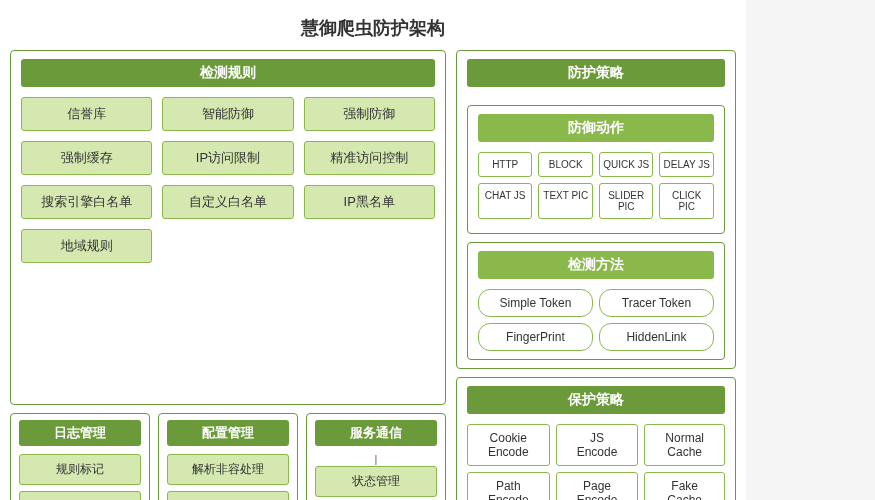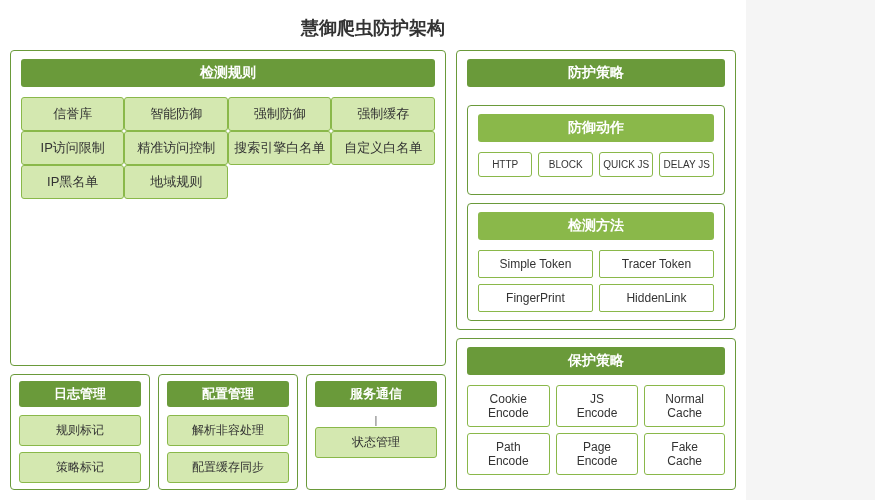--- a/index.html
+++ b/index.html
@@ -61,21 +61,22 @@
       font-weight: bold;
       margin-bottom: 10px;
     }
 
     .section-header.light {
       background: #8ab84a;
     }
 
     .detection-grid {
       display: grid;
-      grid-template-columns: 1fr 1fr 1fr 1fr;
+      grid-template-columns: 1fr 1fr 1fr;
+      gap: 10px;
     }
 
     .detection-item {
       background: #d4e8b0;
       border: 1px solid #8ab84a;
       border-radius: 3px;
       text-align: center;
       padding: 7px 0;
       color: #333;
       font-size: 13px;
@@ -158,21 +159,21 @@
 
     .method-grid {
       display: grid;
       grid-template-columns: 1fr 1fr;
       gap: 6px;
     }
 
     .method-item {
       background: #fff;
       border: 1px solid #8ab84a;
-      border-radius: 2px;
+      border-radius: 12px;
       text-align: center;
       padding: 6px 0;
       color: #333;
       font-size: 12px;
     }
 
     .protect-section {
       border: 1.5px solid #6a9a3a;
       border-radius: 4px;
       padding: 8px 10px;
@@ -265,20 +266,26 @@
         <div class="section-header">防护策略</div>
 
         <div class="defense-section">
           <div class="section-header light">防御动作</div>
           <div class="action-grid">
             <div class="action-item">HTTP</div>
             <div class="action-item">BLOCK</div>
             <div class="action-item">QUICK JS</div>
             <div class="action-item">DELAY JS</div>
           </div>
+          <div class="action-grid">
+            <div class="action-item">CHAT JS</div>
+            <div class="action-item">TEXT PIC</div>
+            <div class="action-item">SLIDER PIC</div>
+            <div class="action-item">CLICK PIC</div>
+          </div>
         </div>
 
         <div class="detect-method-section">
           <div class="section-header light">检测方法</div>
           <div class="method-grid">
             <div class="method-item">Simple Token</div>
             <div class="method-item">Tracer Token</div>
             <div class="method-item">FingerPrint</div>
             <div class="method-item">HiddenLink</div>
           </div>

